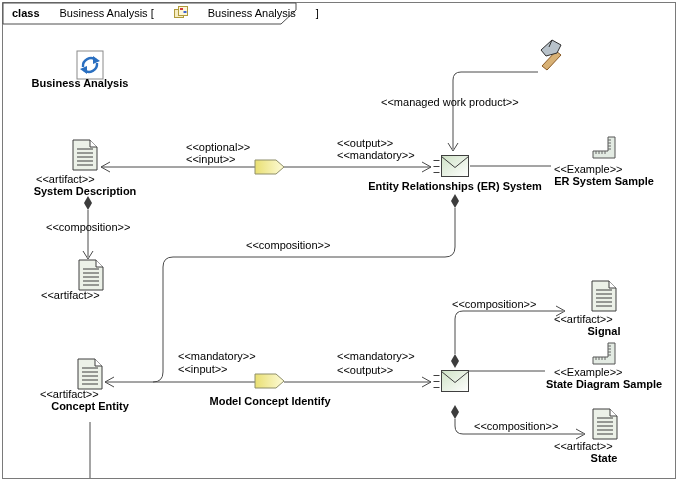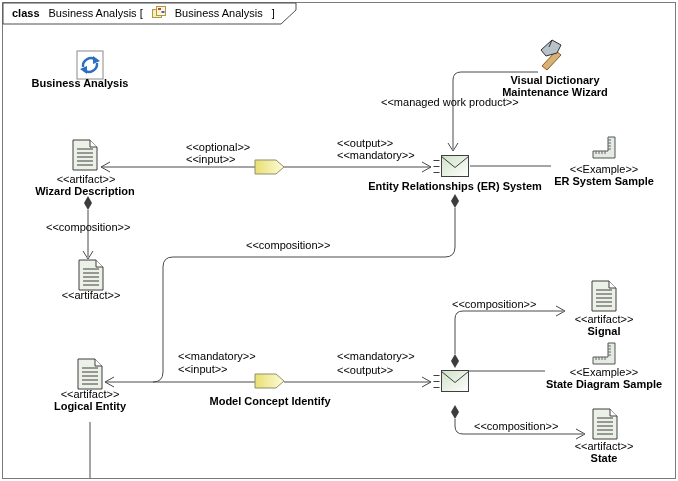--- a/index.html
+++ b/index.html
@@ -5,24 +5,24 @@
   html,body{margin:0;padding:0;background:#fff;}
   #canvas{
     position:relative;width:678px;height:481px;background:#ffffff;
     font-family:"Liberation Sans",sans-serif;overflow:hidden;
   }
   #frame-border{position:absolute;left:2px;top:2px;width:672px;height:475px;
     border:1px solid #7a7a7a;}
   svg.layer{position:absolute;left:0;top:0;z-index:1;}
   .lbl{position:absolute;z-index:2;font-size:11px;line-height:12px;color:#000;text-align:center;}
   .name{font-weight:bold;text-align:center;}
-  .stereo{text-align:center;white-space:nowrap;}
+  .stereo{text-align:left;white-space:nowrap;}
   .edge-lbl{white-space:nowrap;}
   #tab-text{position:absolute;left:12px;top:6px;z-index:3;font-size:11px;
-    display:flex;align-items:center;gap:9px;white-space:nowrap;}
+    display:flex;align-items:center;gap:20px;white-space:nowrap;}
   #tab-text .kw{font-weight:bold;}
 </style>
 </head>
 <body>
 
 <div id="canvas">
   <div id="frame-border"></div>
 
   <svg class="layer" width="678" height="481" viewBox="0 0 678 481">
     <defs>
@@ -182,34 +182,33 @@
       <rect x="6" y="2" width="3" height="2" fill="#d43c3c"></rect>
       <rect x="9.5" y="5" width="3" height="2" fill="#3c64d4"></rect>
     </svg>
     <span>Business Analysis</span>
     <span>]</span>
   </div>
 
   <div class="lbl name" style="left:15px;top:77px;width:130px">Business Analysis</div>
 
   <div class="lbl stereo" style="left:36px;top:173px;width:100px">&lt;&lt;artifact&gt;&gt;</div>
-  <div class="lbl name" style="left:15px;top:185px;width:140px">Wizard Description</div>
+  <div class="lbl name" style="left:15px;top:185px;width:140px">System Description</div>
 
   <div class="lbl stereo" style="left:41px;top:289px;width:100px">&lt;&lt;artifact&gt;&gt;</div>
 
   <div class="lbl stereo" style="left:40px;top:388px;width:100px">&lt;&lt;artifact&gt;&gt;</div>
-  <div class="lbl name" style="left:30px;top:400px;width:120px">Logical Entity</div>
+  <div class="lbl name" style="left:30px;top:400px;width:120px">Concept Entity</div>
 
 
   <div class="lbl name" style="left:355px;top:180px;width:200px">Entity Relationships (ER) System</div>
 
   <div class="lbl stereo" style="left:554px;top:163px;width:100px">&lt;&lt;Example&gt;&gt;</div>
   <div class="lbl name" style="left:544px;top:175px;width:120px">ER System Sample</div>
 
-  <div class="lbl name" style="left:487px;top:74px;width:136px">Visual Dictionary Maintenance Wizard</div>
 
   <div class="lbl name" style="left:195px;top:395px;width:150px">Model Concept Identify</div>
 
 
   <div class="lbl stereo" style="left:554px;top:313px;width:100px">&lt;&lt;artifact&gt;&gt;</div>
   <div class="lbl name" style="left:564px;top:325px;width:80px">Signal</div>
 
   <div class="lbl stereo" style="left:554px;top:366px;width:100px">&lt;&lt;Example&gt;&gt;</div>
   <div class="lbl name" style="left:535px;top:378px;width:138px">State Diagram Sample</div>
 

